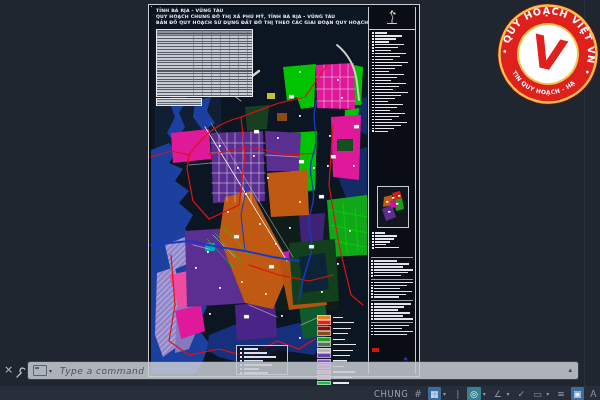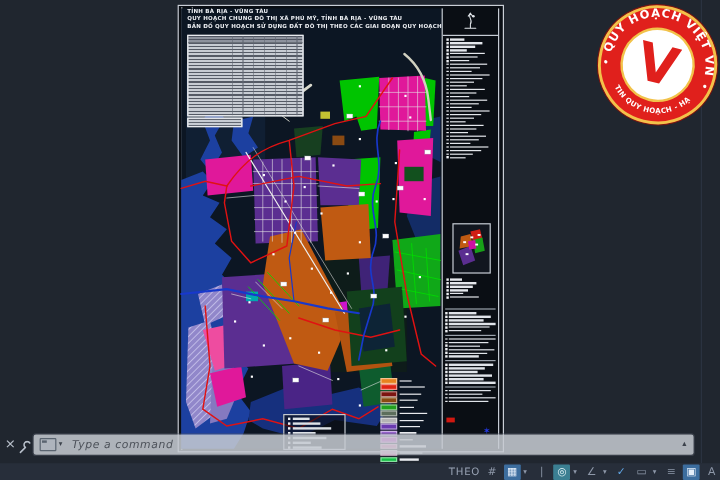--- a/index.html
+++ b/index.html
@@ -671,21 +671,21 @@
   </svg>
 </div>
 <div class="cmd-bar">
   <div class="cmd-icon"></div>
   <div class="cmd-caret">▾</div>
   <div class="cmd-text">Type a command</div>
   <div class="cmd-grip">▴</div>
 </div>
 
 <div class="status-bar">
-  <div class="sb-model">THEO</div>
+  <div class="sb-model">CHUNG</div>
   <div class="sb-ico">#</div>
   <div class="sb-ico active">▦</div>
   <div class="sb-caret">▾</div>
   <div class="sb-ico">∣</div>
   <div class="sb-ico active2">◎</div>
   <div class="sb-caret">▾</div>
   <div class="sb-ico">∠</div>
   <div class="sb-caret">▾</div>
   <div class="sb-ico blue">✓</div>
   <div class="sb-ico">▭</div>

